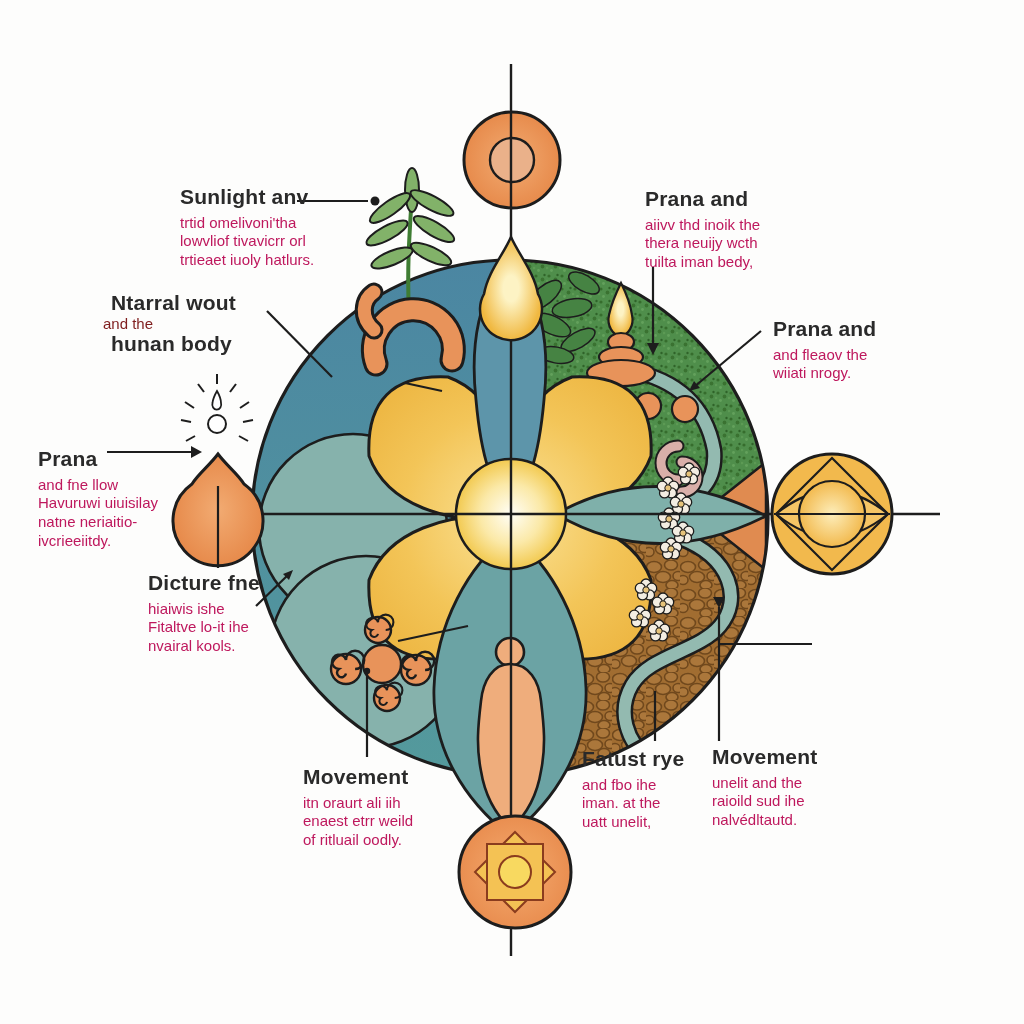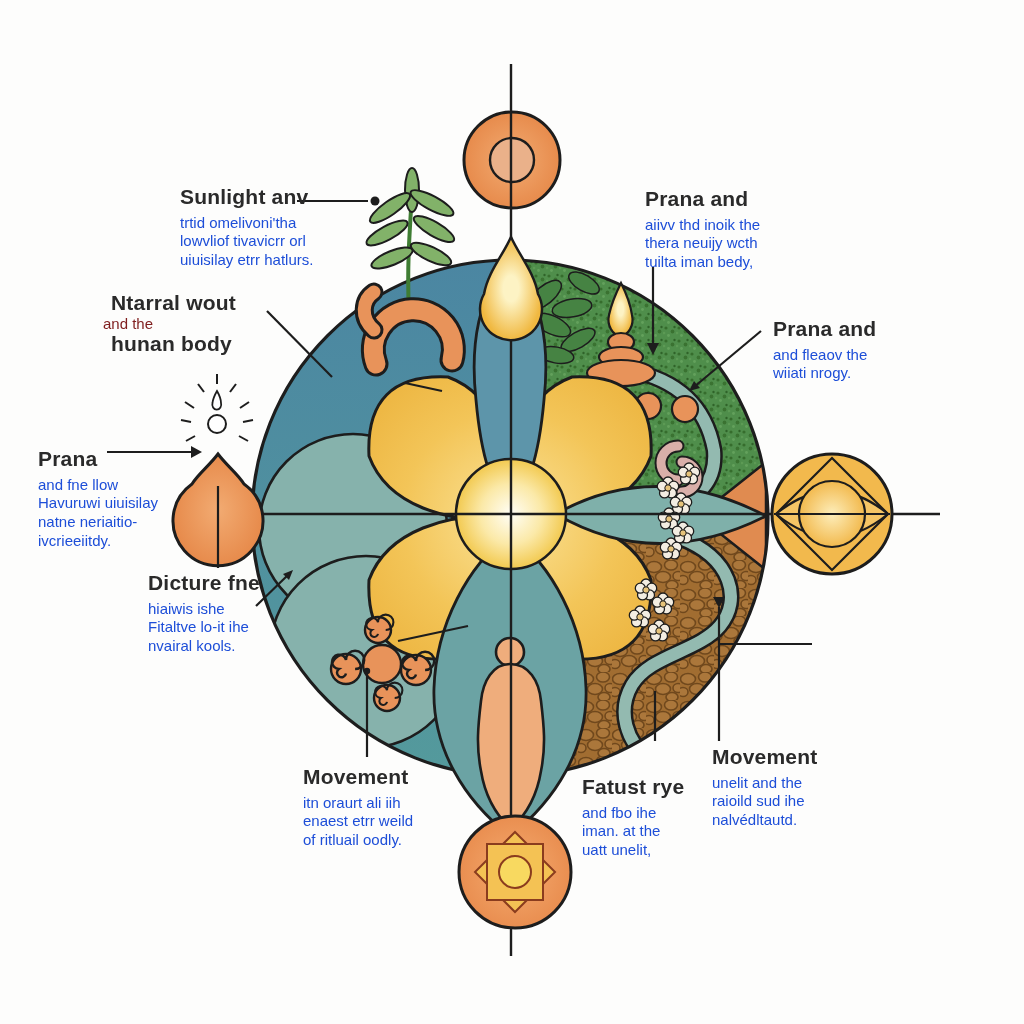--- a/index.html
+++ b/index.html
@@ -3,21 +3,21 @@
 <meta charset="utf-8">
 <style>
   html,body{margin:0;padding:0;background:#fff;}
   .stage{position:relative;width:1024px;height:1024px;background:#fdfdfc;overflow:hidden;
          font-family:"Liberation Sans",sans-serif;}
   .stage svg{position:absolute;left:0;top:0;}
   .label{position:absolute;white-space:nowrap;}
   .label .h{font-size:21px;font-weight:700;color:#2a2a2a;letter-spacing:.2px;line-height:1.08;margin-bottom:5px;}
   .label .h2{font-size:21px;font-weight:700;color:#2a2a2a;letter-spacing:.2px;line-height:1.08;margin-left:8px;}
   .label .sub{font-size:15px;color:#7f1d1d;line-height:1.25;}
-  .label .l{font-size:15px;color:#1d4ed8;line-height:1.25;}
+  .label .l{font-size:15px;color:#be185d;line-height:1.25;}
 </style>
 </head>
 <body>
 
 <div class="stage">
 
 <svg width="1024" height="1024" viewBox="0 0 1024 1024">
   <defs>
     <linearGradient id="gTeal" x1="0" y1="0" x2="0" y2="1">
       <stop offset="0" stop-color="#4b86a2"></stop>
@@ -266,21 +266,21 @@
         <polygon points="293,570 289,580 283,574" stroke="none"></polygon>
     <line x1="107" y1="452" x2="193" y2="452"></line>
         <polygon points="202,452 191,446 191,458" stroke="none"></polygon>
   </g>
 </svg>
 
 <div class="label" style="left:180px;top:186px;">
   <div class="h">Sunlight anv</div>
   <div class="l">trtid omelivoni'tha</div>
   <div class="l">lowvliof tivavicrr orl</div>
-  <div class="l">uiuisilay etrr hatlurs.</div>
+  <div class="l">trtieaet iuoly hatlurs.</div>
 </div>
 
 <div class="label" style="left:103px;top:292px;">
   <div class="h2">Ntarral wout</div>
   <div class="sub">and the</div>
   <div class="h2">hunan body</div>
 </div>
 
 <div class="label" style="left:148px;top:572px;">
   <div class="h">Dicture fne</div>
@@ -311,21 +311,21 @@
   <div class="l">tuilta iman bedy,</div>
 </div>
 
 <div class="label" style="left:773px;top:318px;">
   <div class="h">Prana and</div>
   <div class="l">and fleaov the</div>
   <div class="l">wiiati nrogy.</div>
 </div>
 
 
-<div class="label" style="left:582px;top:776px;">
+<div class="label" style="left:582px;top:748px;">
   <div class="h">Fatust rye</div>
   <div class="l">and fbo ihe</div>
   <div class="l">iman. at the</div>
   <div class="l">uatt unelit,</div>
 </div>
 
 <div class="label" style="left:712px;top:746px;">
   <div class="h">Movement</div>
   <div class="l">unelit and the</div>
   <div class="l">raioild sud ihe</div>

